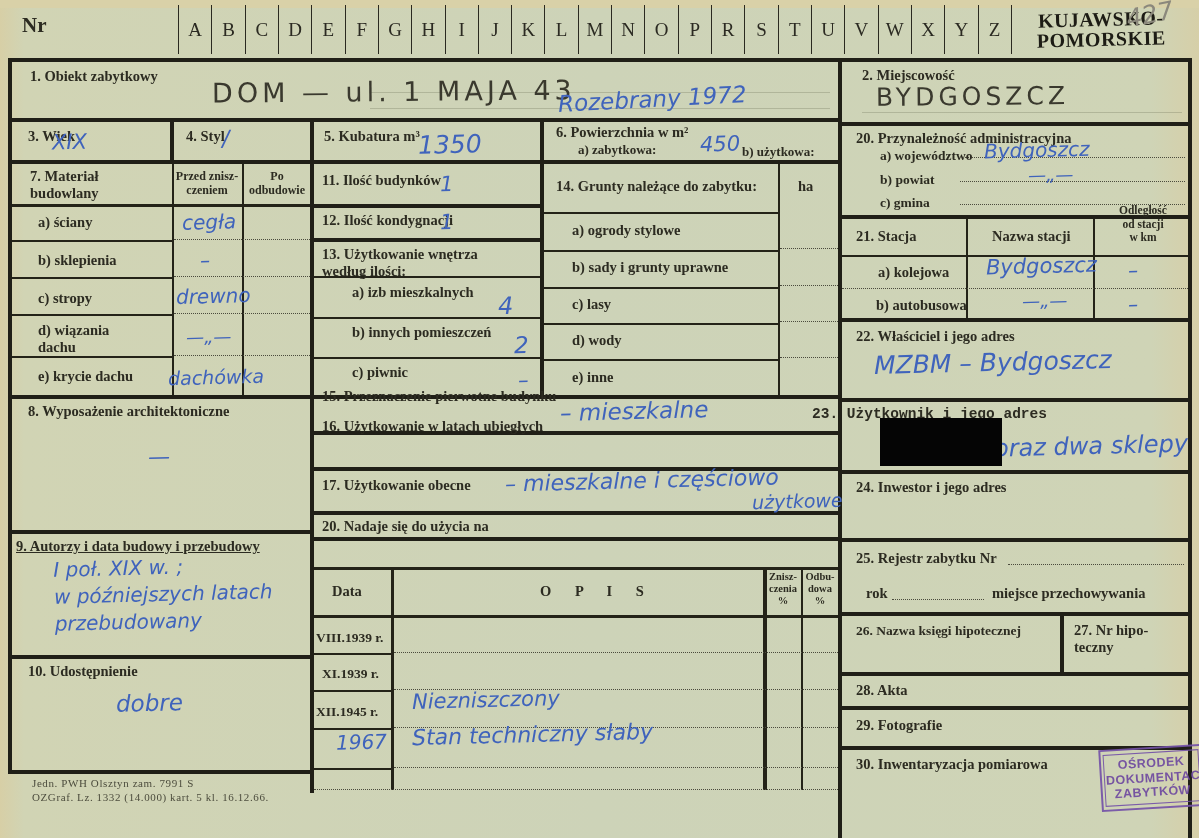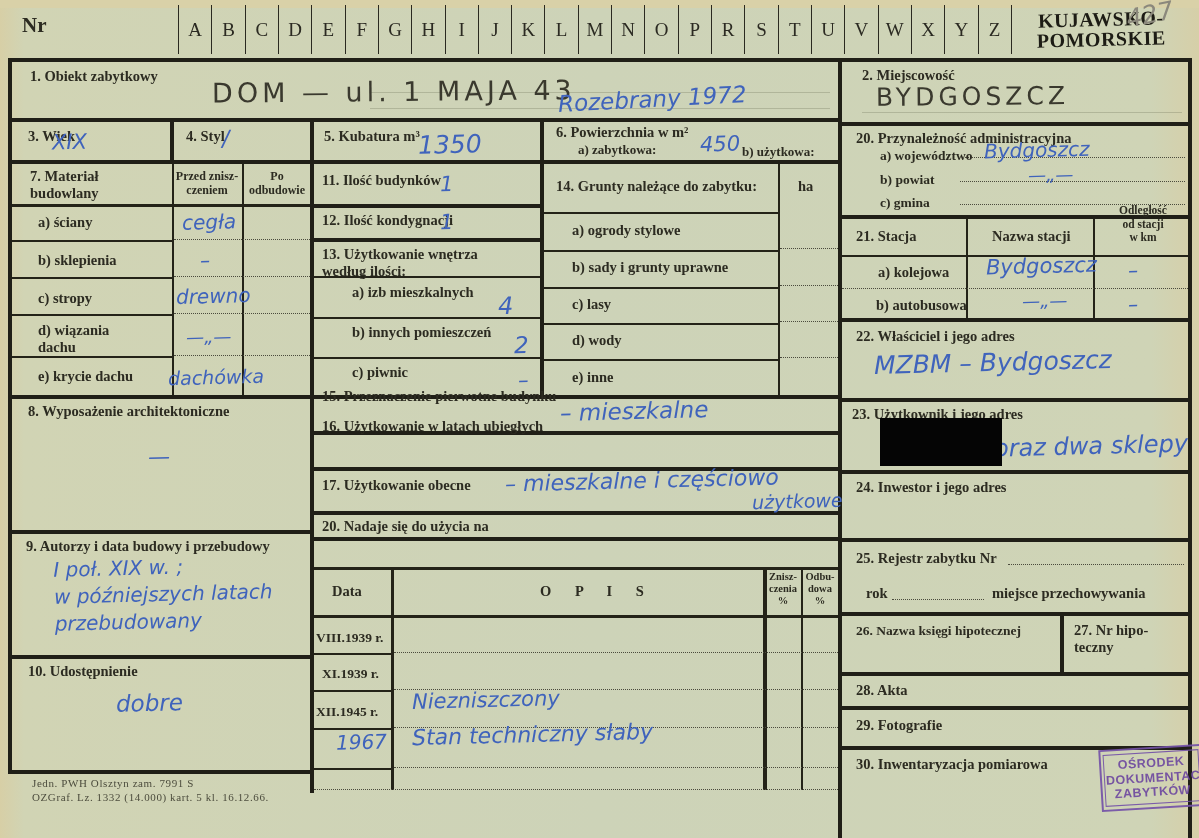--- a/index.html
+++ b/index.html
@@ -175,21 +175,21 @@
 czeniem</div>
   <div class="lbl sm pre" style="left:244px;top:170px;width:66px;">Po
 odbudowie</div>
   <div class="lbl" style="left:38px;top:214px;">a) ściany</div>
   <div class="lbl" style="left:38px;top:252px;">b) sklepienia</div>
   <div class="lbl" style="left:38px;top:290px;">c) stropy</div>
   <div class="lbl pre" style="left:38px;top:322px;">d) wiązania
 dachu</div>
   <div class="lbl" style="left:38px;top:368px;">e) krycie dachu</div>
   <div class="lbl" style="left:28px;top:403px;">8. Wyposażenie architektoniczne</div>
-  <div class="lbl" style="left:26px;top:538px;">9. Autorzy i data budowy i przebudowy</div>
+  <div class="lbl" style="left:16px;top:538px;text-decoration:underline;">9. Autorzy i data budowy i przebudowy</div>
   <div class="lbl" style="left:28px;top:663px;">10. Udostępnienie</div>
   <div class="lbl" style="left:322px;top:172px;">11. Ilość budynków</div>
   <div class="lbl" style="left:322px;top:212px;">12. Ilość kondygnacji</div>
   <div class="lbl pre" style="left:322px;top:246px;">13. Użytkowanie wnętrza
 według ilości:</div>
   <div class="lbl" style="left:352px;top:284px;">a) izb mieszkalnych</div>
   <div class="lbl" style="left:352px;top:324px;">b) innych pomieszczeń</div>
   <div class="lbl" style="left:352px;top:364px;">c) piwnic</div>
   <div class="lbl" style="left:556px;top:178px;">14. Grunty należące do zabytku:</div>
   <div class="lbl" style="left:798px;top:178px;">ha</div>
@@ -218,21 +218,21 @@
   <div class="lbl" style="left:880px;top:171px;font-size:13.5px;">b) powiat</div>
   <div class="lbl" style="left:880px;top:194px;font-size:13.5px;">c) gmina</div>
   <div class="lbl" style="left:856px;top:228px;">21. Stacja</div>
   <div class="lbl" style="left:992px;top:228px;">Nazwa stacji</div>
   <div class="lbl sm pre" style="left:1097px;top:204px;width:92px;font-size:11.5px;">Odległość
 od stacji
 w km</div>
   <div class="lbl" style="left:878px;top:264px;">a) kolejowa</div>
   <div class="lbl" style="left:876px;top:297px;">b) autobusowa</div>
   <div class="lbl" style="left:856px;top:328px;">22. Właściciel i jego adres</div>
-  <div class="lbl" style="left:852px;top:406px;">23. Użytkownik i jego adres</div>
+  <div class="lbl" style="left:812px;top:406px;font-family:Liberation Mono, monospace;">23. Użytkownik i jego adres</div>
   <div class="lbl" style="left:856px;top:479px;">24. Inwestor i jego adres</div>
   <div class="lbl" style="left:856px;top:550px;">25. Rejestr zabytku Nr</div>
   <div class="lbl" style="left:866px;top:585px;">rok</div>
   <div class="lbl" style="left:992px;top:585px;">miejsce przechowywania</div>
   <div class="lbl" style="left:856px;top:622px;font-size:13.5px;">26. Nazwa księgi hipotecznej</div>
   <div class="lbl pre" style="left:1074px;top:622px;">27. Nr hipo-
 teczny</div>
   <div class="lbl" style="left:856px;top:682px;">28. Akta</div>
   <div class="lbl" style="left:856px;top:717px;">29. Fotografie</div>
   <div class="lbl" style="left:856px;top:756px;">30. Inwentaryzacja pomiarowa</div>

